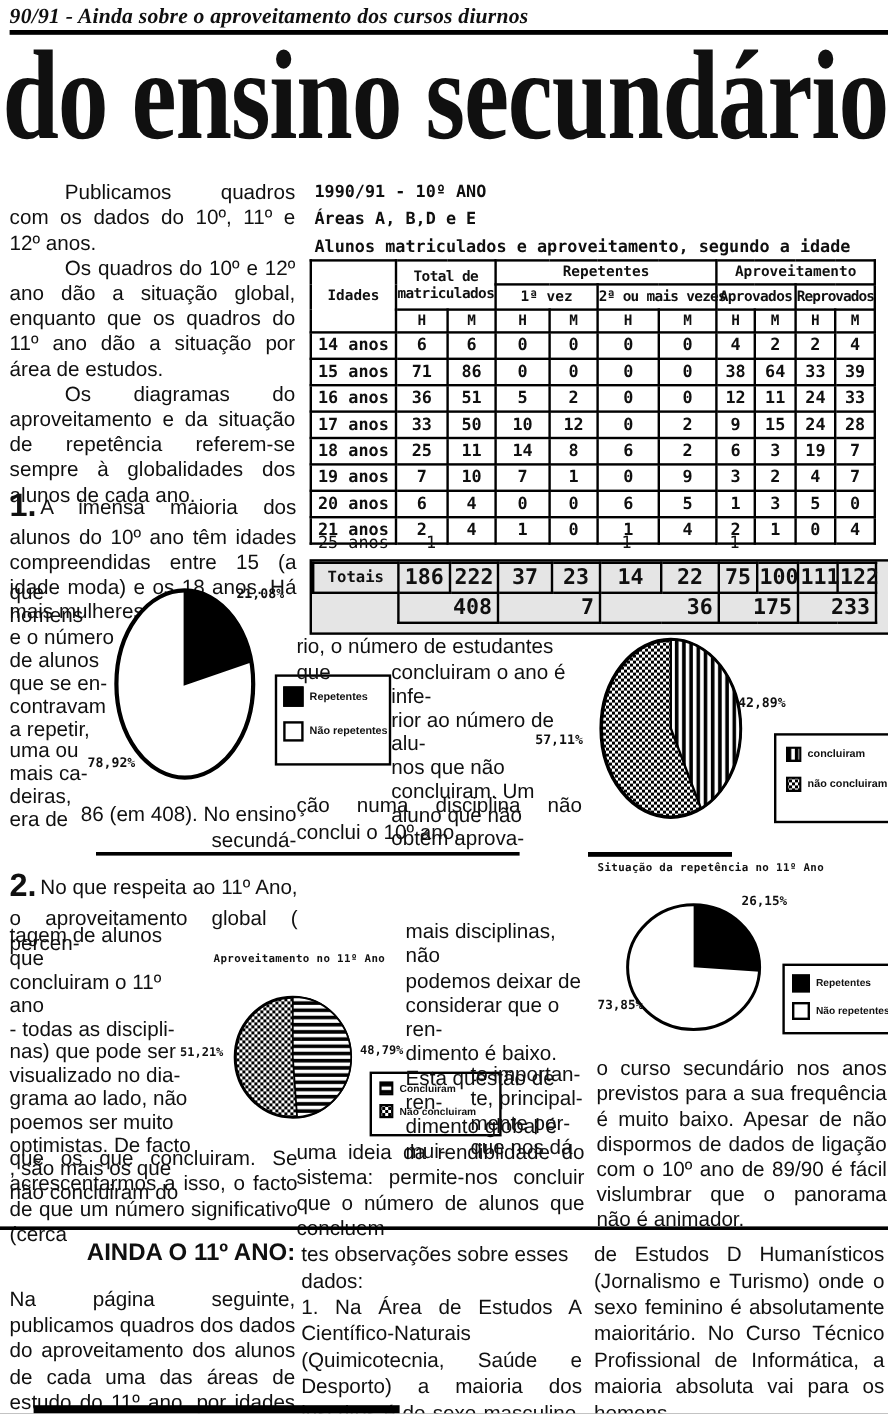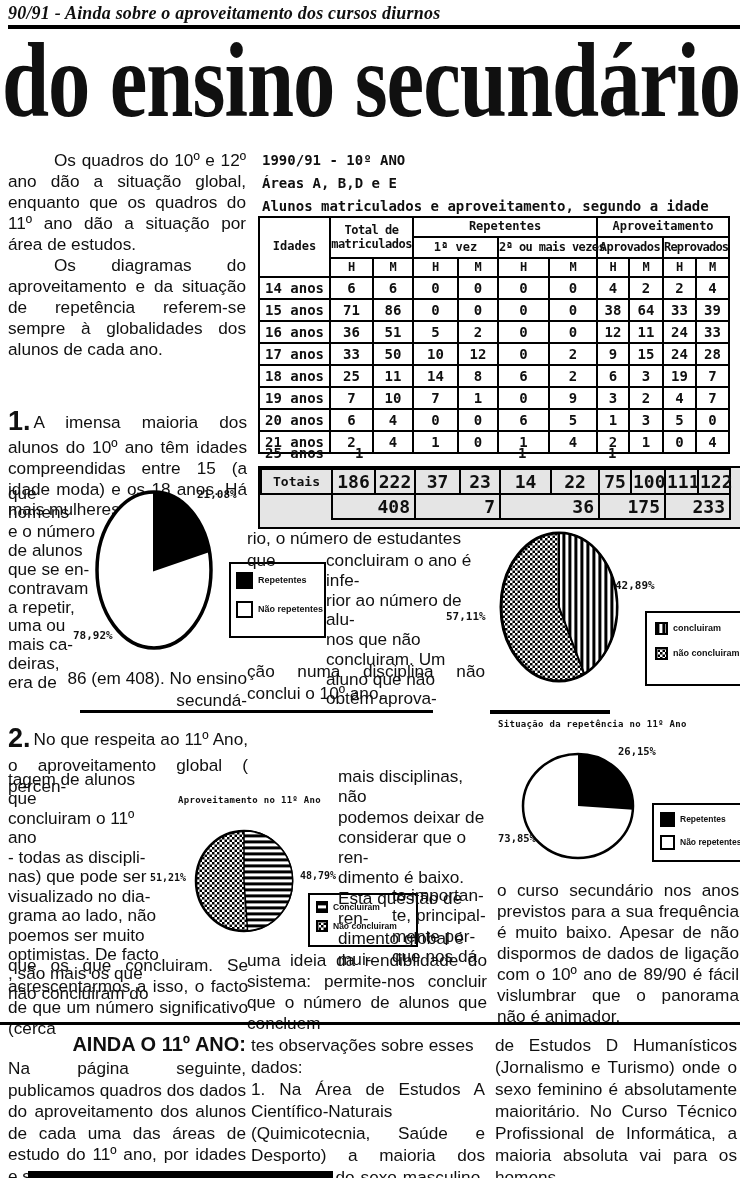--- a/index.html
+++ b/index.html
@@ -33,21 +33,21 @@
               font-family:"DejaVu Sans Mono",monospace;font-weight:bold}
   table.tgrid td{border:2px solid #000;text-align:center;font-size:18px;height:21px;line-height:19px}
   table.tgrid td.noborder{border:none}
   table.tgrid td.rgt{text-align:right;padding-right:4px}
   
   .legend{border:2px solid #000;background:#fff}
   .li{display:flex;align-items:center;gap:5px;font:bold 9px/1 "Liberation Sans",sans-serif;white-space:nowrap}
   .sq{width:13px;height:13px;border:2px solid #000;flex:0 0 auto}
   .sq.black{background:#000}
   .sq.white{background:#fff}
-  .loose{font-family:"DejaVu Sans Mono",monospace;font-weight:bold;font-size:14px}
+  .loose{font-family:"DejaVu Sans Mono",monospace;font-weight:normal;font-size:14px}
 </style>
 </head>
 <body>
 
 <div class="page">
 
   <svg width="0" height="0" style="position:absolute">
     <defs>
       <pattern id="pat-v" patternUnits="userSpaceOnUse" width="6" height="6">
         <rect width="6" height="6" fill="#fff"></rect>
@@ -63,20 +63,21 @@
         <rect x="2.5" y="2.5" width="2.5" height="2.5" fill="#000"></rect>
       </pattern>
     </defs>
   </svg>
 
   <div class="abs kicker" style="left:8px;top:4px">90/91 - Ainda sobre o aproveitamento dos cursos diurnos</div>
   <div class="abs rule" style="left:8px;top:25px;width:732px;height:4px"></div>
   <div class="abs big-title" style="left:2px;top:28px">do ensino secundário</div>
 
   <div class="abs bt" style="left:8px;top:150px;width:238px;line-height:1.22">
+    <p>Publicamos quadros com os dados do 10º, 11º e 12º anos.</p>
     <p>Os quadros do 10º e 12º ano dão a situação global, enquanto que os quadros do 11º ano dão a situação por área de estudos.</p>
     <p>Os diagramas do aproveitamento e da situação de repetência referem-se sempre à globalidades dos alunos de cada ano.</p>
   </div>
 
   <div class="abs bt" style="left:8px;top:405px;width:239px;line-height:1.2">
     <span class="secnum">1.</span><span>A imensa maioria dos alunos do 10º ano têm idades compreendidas entre 15 (a idade moda) e os 18 anos.  Há mais mulheres</span>
   </div>
   <div class="abs bt pre" style="left:8px;top:484px;width:94px;line-height:1.1">que homens
 e o número
 de alunos
@@ -404,21 +405,21 @@
     <div class="li" style="font-size:8.5px">
       <span class="sq white" style="width:11px;height:11px"></span>
       <span>Não repetentes</span>
     </div>
   </div>
   <div class="abs bt" style="left:497px;top:880px;width:242px;line-height:1.22">o curso secundário nos anos previstos para a sua frequência é muito baixo. Apesar de não dispormos de dados de ligação com o 10º ano de 89/90 é fácil vislumbrar que o panorama não é animador.</div>
 
   <div class="abs rule" style="left:0;top:1022px;width:740px;height:3px"></div>
 
   <div class="abs" style="left:8px;top:1032px;width:238px">
-    <div style="font:bold 20px/1.2 'Liberation Sans',sans-serif;text-align:right;margin-bottom:2px">AINDA O 11º ANO:</div>
+    <div style="font:bold 20px/1.2 'Liberation Sans',sans-serif;text-align:right;margin-bottom:16px">AINDA O 11º ANO:</div>
     <div class="bt" style="line-height:1.25">Na página seguinte, publicamos quadros dos dados do aproveitamento dos alunos de cada uma das áreas de estudo do 11º ano, por idades e sexo.</div>
 
   </div>
   <div class="abs" style="left:251px;top:1034px;width:234px">
     <div class="bt" style="line-height:1.28;text-align:left">tes observações sobre esses dados:</div>
     <div class="bt" style="line-height:1.28">1. Na Área de Estudos A Científico-Naturais (Quimicotecnia, Saúde e Desporto) a maioria dos inscritos é do sexo masculino, ao contrário do que acontece na área</div>
   </div>
   <div class="abs bt" style="left:495px;top:1034px;width:242px;line-height:1.28">de Estudos D Humanísticos (Jornalismo e Turismo) onde o sexo feminino é absolutamente maioritário. No Curso Técnico Profissional de Informática, a maioria absoluta vai para os homens.</div>
 
   <div class="abs rule" style="left:28px;top:1171px;width:305px;height:7px"></div>

